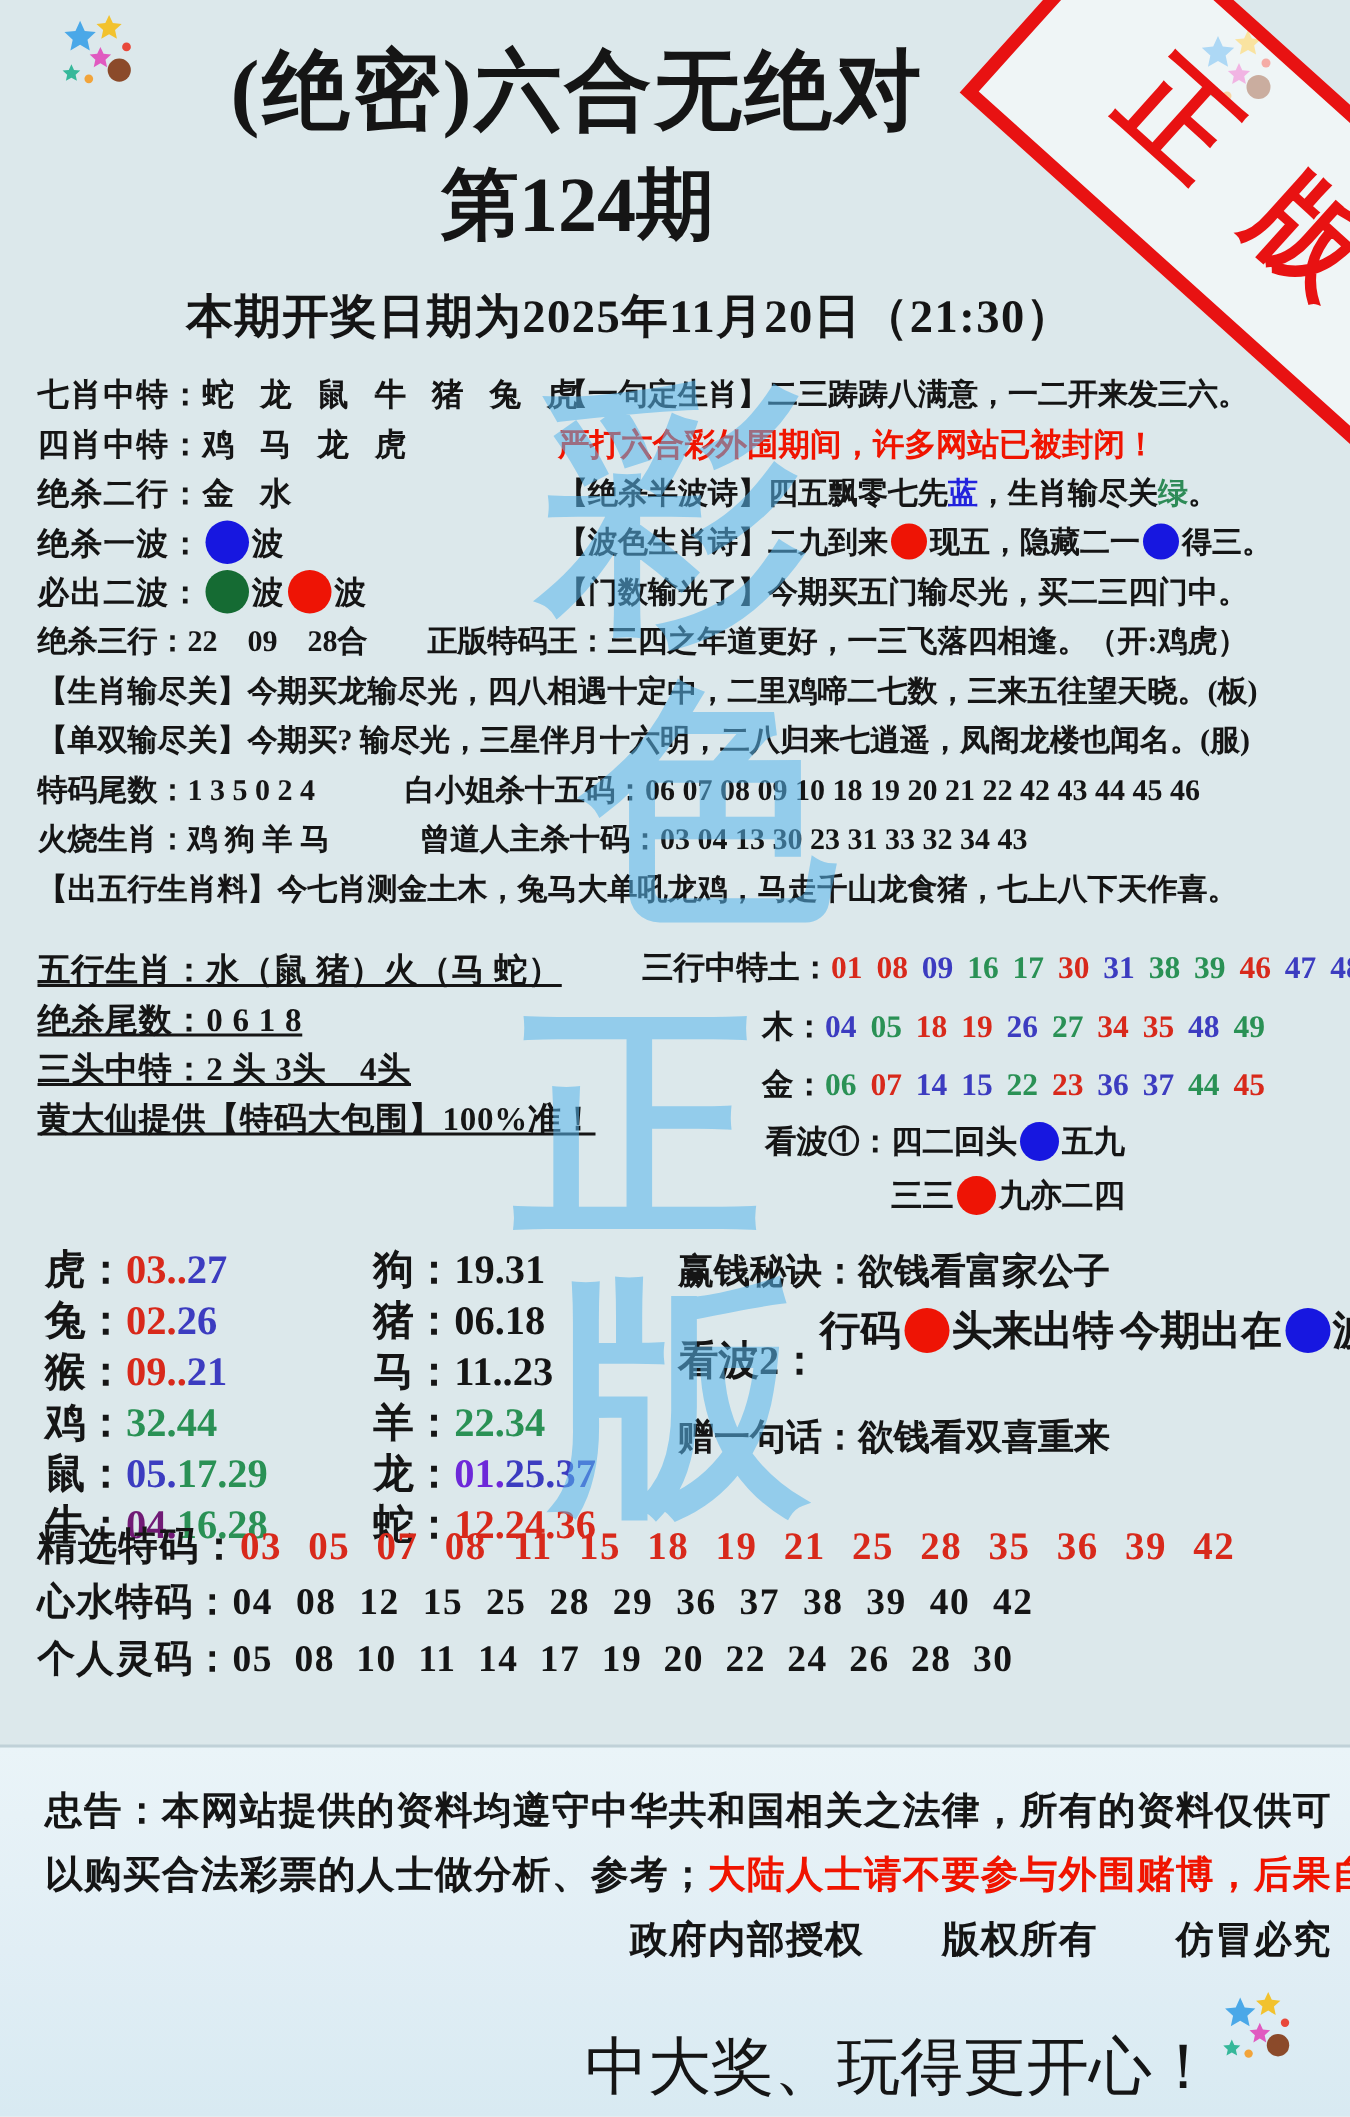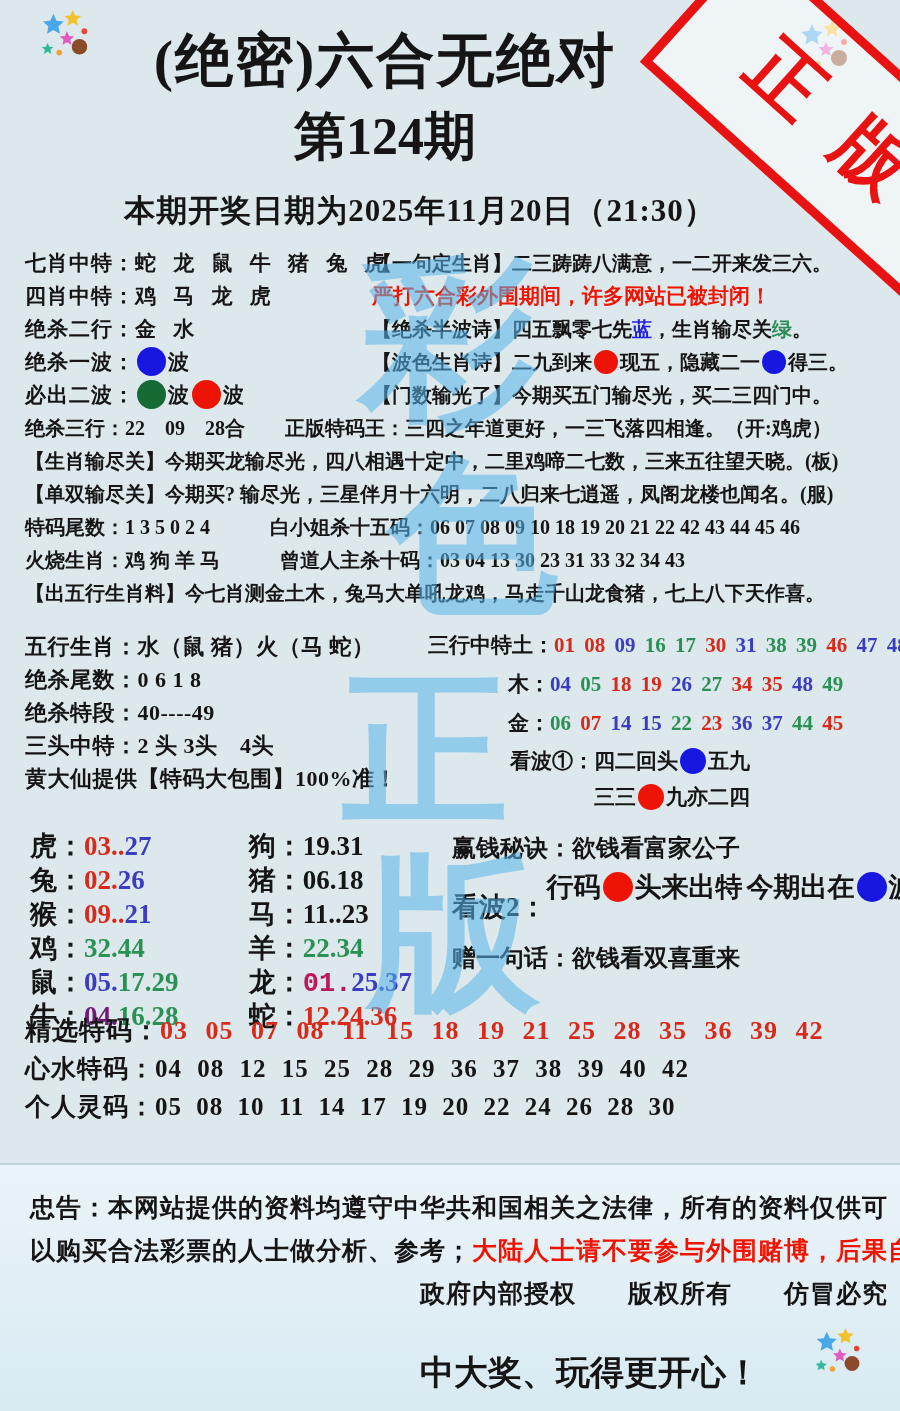--- a/index.html
+++ b/index.html
@@ -39,21 +39,21 @@
   .tl-rows{position:absolute;top:247px;left:25px;font-size:21px;}
   .tl-rows .row{line-height:33px;height:33px;word-spacing:10px;letter-spacing:1px;}
   .tr-rows{position:absolute;top:247px;left:372px;width:528px;font-size:20px;}
   .tr-rows .row{line-height:33px;height:33px;}
   .tr-rows .alert{font-size:21px;}
   
   .full-rows{position:absolute;top:412px;left:25px;width:875px;font-size:20px;}
   .full-rows .row{line-height:33px;height:33px;}
   
   .ml-rows{position:absolute;top:630px;left:25px;font-size:22px;}
-  .ml-rows .row{line-height:33px;height:33px;letter-spacing:.5px;}
+  .ml-rows .row{line-height:33px;height:33px;letter-spacing:.5px;text-decoration:underline;}
   .mr-rows{position:absolute;top:625px;left:428px;width:480px;font-size:21px;}
   .mr-rows .row{word-spacing:4px;}
   .mr-rows .h40{line-height:40px;height:40px;}
   .mr-rows .h38{line-height:38px;height:38px;}
   .mr-rows .h36{line-height:36px;height:36px;}
   .pl80{padding-left:80px;}
   .pl82{padding-left:82px;}
   .pl166{padding-left:166px;}
   
   .zodiac{position:absolute;top:829px;left:30px;width:415px;font-size:27px;}
@@ -71,21 +71,21 @@
   .codes{position:absolute;top:1012px;left:25px;width:875px;}
   .codes .row{line-height:38px;height:38px;font-size:25px;letter-spacing:1px;}
   .codes .c1{word-spacing:10px;font-size:26px;}
   .codes .c2{word-spacing:8px;}
   .codes .c3{word-spacing:7px;}
   
   .warning{position:absolute;top:1186px;left:30px;width:860px;font-size:25px;}
   .warning .row{line-height:43px;height:43px;letter-spacing:1px;}
   .warning .w3{padding-left:390px;}
   
-  .slogan{position:absolute;top:1350px;left:370px;width:440px;text-align:center;font-size:34px;font-weight:bold;white-space:nowrap;}
+  .slogan{position:absolute;top:1350px;left:370px;width:440px;text-align:right;font-size:42px;font-weight:normal;white-space:nowrap;}
 </style>
 </head>
 <body>
 
 <div class="page">
   <div class="lower-bg"></div>
   <div class="divider"></div>
 
   <div class="wm wm1">彩</div>
   <div class="wm wm2">色</div>
@@ -151,21 +151,20 @@
       <div class="row"><span>【生肖输尽关】今期买龙输尽光，四八相遇十定中，二里鸡啼二七数，三来五往望天晓。(板)</span></div>
       <div class="row"><span>【单双输尽关】今期买? 输尽光，三星伴月十六明，二八归来七逍遥，凤阁龙楼也闻名。(服)</span></div>
       <div class="row"><span>特码尾数：1 3 5 0 2 4　　　白小姐杀十五码：06 07 08 09 10 18 19 20 21 22 42 43 44 45 46</span></div>
       <div class="row"><span>火烧生肖：鸡 狗 羊 马　　　曾道人主杀十码：03 04 13 30 23 31 33 32 34 43</span></div>
       <div class="row"><span>【出五行生肖料】今七肖测金土木，兔马大单吼龙鸡，马走千山龙食猪，七上八下天作喜。</span></div>
     </div>
 
     <div class="ml-rows">
       <div class="row"><span>五行生肖：水（鼠 猪）火（马 蛇）</span></div>
       <div class="row"><span>绝杀尾数：0 6 1 8</span></div>
-      <div class="row"><span>绝杀特段：40----49</span></div>
       <div class="row"><span>三头中特：2 头 3头　4头</span></div>
       <div class="row"><span>黄大仙提供【特码大包围】100%准！</span></div>
     </div>
 
     <div class="mr-rows">
       <div class="row h40"><span>三行中特土：</span><span style="color: rgb(216, 41, 27);">01 </span><span style="color: rgb(216, 41, 27);">08 </span><span style="color: rgb(60, 60, 192);">09 </span><span style="color: rgb(42, 145, 85);">16 </span><span style="color: rgb(42, 145, 85);">17 </span><span style="color: rgb(216, 41, 27);">30 </span><span style="color: rgb(60, 60, 192);">31 </span><span style="color: rgb(42, 145, 85);">38 </span><span style="color: rgb(42, 145, 85);">39 </span><span style="color: rgb(216, 41, 27);">46 </span><span style="color: rgb(60, 60, 192);">47 </span><span style="color: rgb(60, 60, 192);">48</span></div>
       <div class="row h38 pl80"><span>木：</span><span style="color: rgb(60, 60, 192);">04 </span><span style="color: rgb(42, 145, 85);">05 </span><span style="color: rgb(216, 41, 27);">18 </span><span style="color: rgb(216, 41, 27);">19 </span><span style="color: rgb(60, 60, 192);">26 </span><span style="color: rgb(42, 145, 85);">27 </span><span style="color: rgb(216, 41, 27);">34 </span><span style="color: rgb(216, 41, 27);">35 </span><span style="color: rgb(60, 60, 192);">48 </span><span style="color: rgb(42, 145, 85);">49</span></div>
       <div class="row h40 pl80"><span>金：</span><span style="color: rgb(42, 145, 85);">06 </span><span style="color: rgb(216, 41, 27);">07 </span><span style="color: rgb(60, 60, 192);">14 </span><span style="color: rgb(60, 60, 192);">15 </span><span style="color: rgb(42, 145, 85);">22 </span><span style="color: rgb(216, 41, 27);">23 </span><span style="color: rgb(60, 60, 192);">36 </span><span style="color: rgb(60, 60, 192);">37 </span><span style="color: rgb(42, 145, 85);">44 </span><span style="color: rgb(216, 41, 27);">45</span></div>
       <div class="row h36 pl82"><span>看波①：四二回头</span><span class="dot" style="background: rgb(23, 23, 224);"></span><span>五九</span></div>
       <div class="row h36 pl166"><span>三三</span><span class="dot" style="background: rgb(238, 20, 5);"></span><span>九亦二四</span></div>
@@ -183,21 +182,21 @@
       <div class="zrow">
         <span class="zc1"><span>猴：</span><span style="color: rgb(216, 41, 27);">09..</span><span style="color: rgb(60, 60, 192);">21</span></span>
         <span class="zc2"><span>马：</span><span>11..23</span></span>
       </div>
       <div class="zrow">
         <span class="zc1"><span>鸡：</span><span style="color: rgb(42, 145, 85);">32.44</span></span>
         <span class="zc2"><span>羊：</span><span style="color: rgb(42, 145, 85);">22.34</span></span>
       </div>
       <div class="zrow">
         <span class="zc1"><span>鼠：</span><span style="color: rgb(60, 60, 192);">05.</span><span style="color: rgb(42, 145, 85);">17.29</span></span>
-        <span class="zc2"><span>龙：</span><span style="color: #be185d; font-family: Liberation Mono, monospace;">01.</span><span style="color: rgb(60, 60, 192);">25.37</span></span>
+        <span class="zc2"><span>龙：</span><span style="color: #6d28d9;">01.</span><span style="color: rgb(60, 60, 192);">25.37</span></span>
       </div>
       <div class="zrow">
         <span class="zc1"><span>牛：</span><span style="color: #701a75; margin-top: 44px;">04.</span><span style="color: rgb(42, 145, 85);">16.28</span></span>
         <span class="zc2"><span>蛇：</span><span style="color: rgb(216, 41, 27);">12.24.36</span></span>
       </div>
     </div>
 
     <div class="tips">
       <div class="t1"><span>赢钱秘诀：欲钱看富家公子</span></div>
       <div class="kb2">

